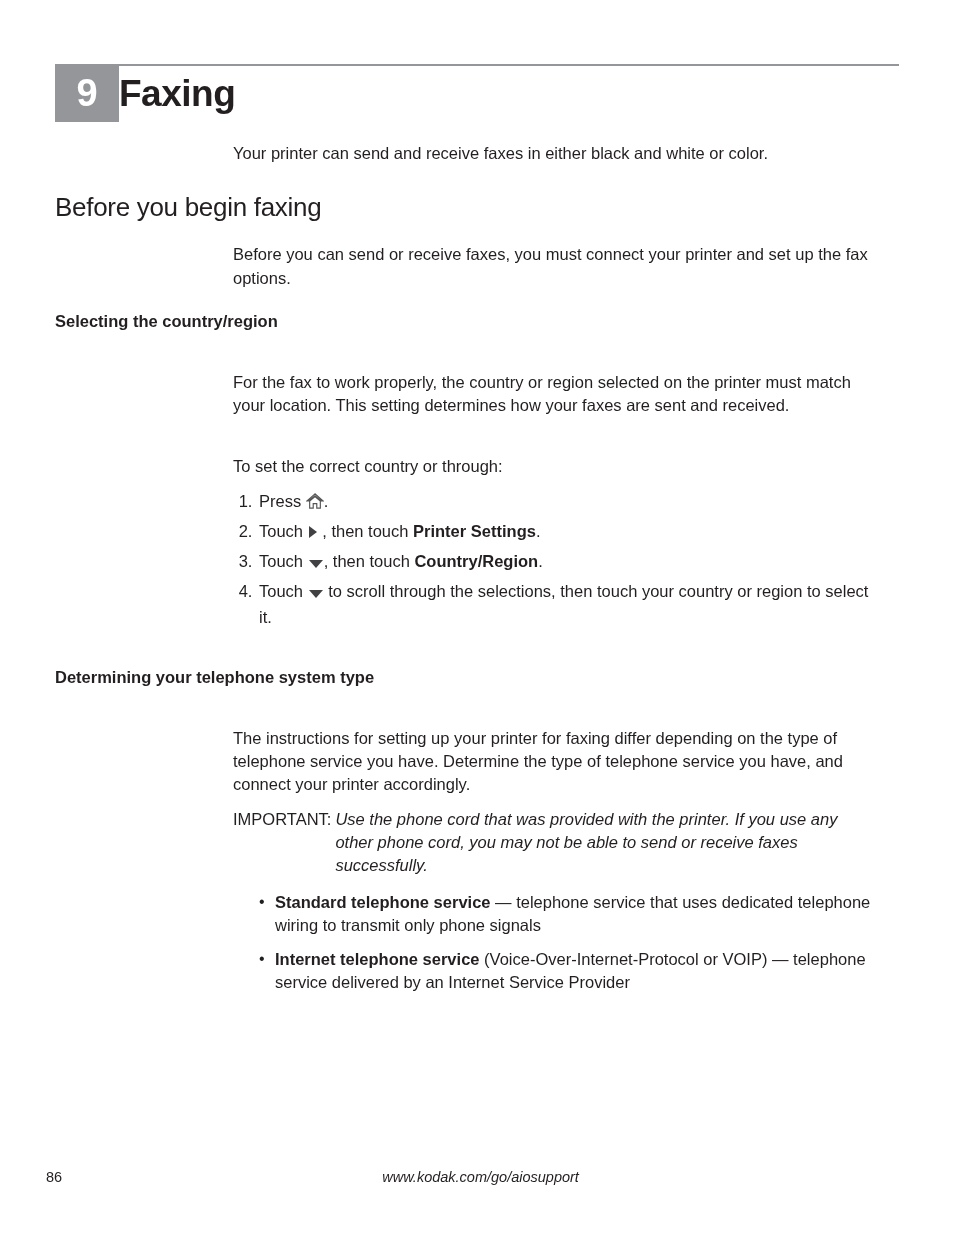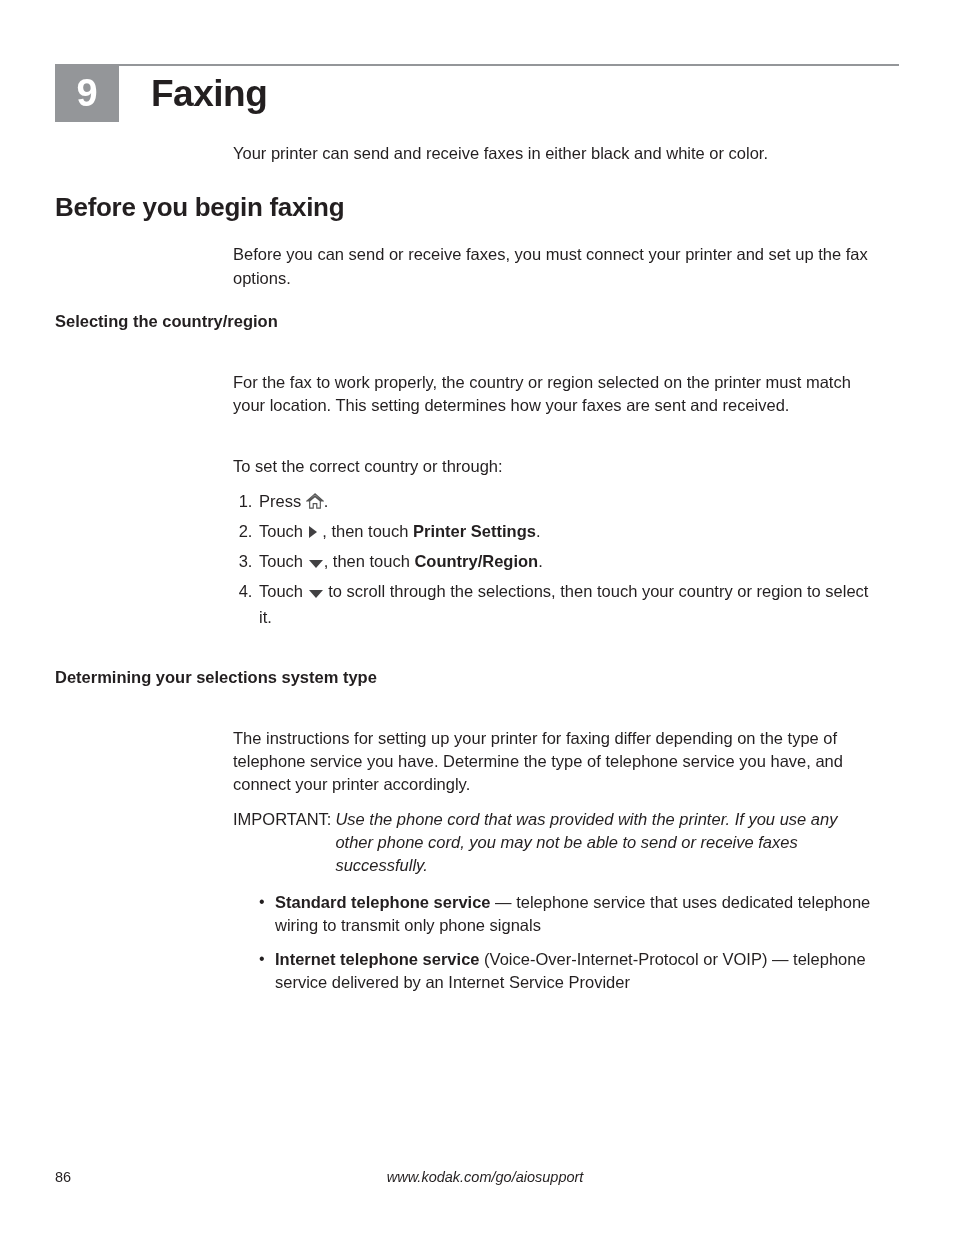--- a/index.html
+++ b/index.html
@@ -37,35 +37,34 @@
       display: flex;
       align-items: center;
       justify-content: center;
       font-size: 38px;
       font-weight: 700;
       font-family: "Myriad Pro", "Segoe UI", Arial, sans-serif;
     }
     .chapter-title {
       font-size: 37px;
       font-weight: 700;
-      padding-left: 32px;
       display: flex;
       align-items: center;
       letter-spacing: -0.5px;
     }
     .body-indent {
       margin-left: 178px;
       margin-right: 20px;
     }
     .intro-para {
       margin-bottom: 24px;
     }
     h2.section-heading {
       font-size: 26px;
-      font-weight: 700;
+      font-weight: 400;
       margin-bottom: 18px;
       letter-spacing: -0.3px;
     }
     .section-para {
       margin-bottom: 20px;
     }
     h3.sub-heading {
       font-size: 19px;
       font-weight: 700;
       margin-bottom: 18px;
@@ -126,21 +125,21 @@
     ul.bullets li::before {
       content: "•";
       position: absolute;
       left: 2px;
       top: 0;
       font-size: 16px;
     }
     .footer {
       position: absolute;
       bottom: 48px;
-      left: 55px;
+      left: 46px;
       right: 55px;
       display: flex;
       align-items: baseline;
       font-size: 14.5px;
     }
     .footer-page {
     }
     .footer-url {
       flex: 1;
       text-align: center;
@@ -189,21 +188,21 @@
             <path d="M1 1 L15 1 L8 9 Z" fill="#414042"></path>
           </svg></span><span>, then touch </span><span class="bold">Country/Region</span><span>.</span>
     </li>
     <li>
       <span>Touch </span><span class="icon icon-down"><svg viewBox="0 0 16 10">
             <path d="M1 1 L15 1 L8 9 Z" fill="#414042"></path>
           </svg></span><span> to scroll through the selections, then touch your country or region to select it.</span>
     </li>
   </ol>
 
-  <h4 class="sub-sub-heading">Determining your selections system type</h4>
+  <h4 class="sub-sub-heading">Determining your telephone system type</h4>
 
   <p class="body-indent para">The instructions for setting up your printer for faxing differ depending on the type of telephone service you have. Determine the type of telephone service you have, and connect your printer accordingly.</p>
 
   <div class="important-row">
     <div class="important-label">IMPORTANT:</div>
     <div class="important-text">Use the phone cord that was provided with the printer. If you use any other phone cord, you may not be able to send or receive faxes successfully.</div>
   </div>
 
   <ul class="bullets">
     <li>

